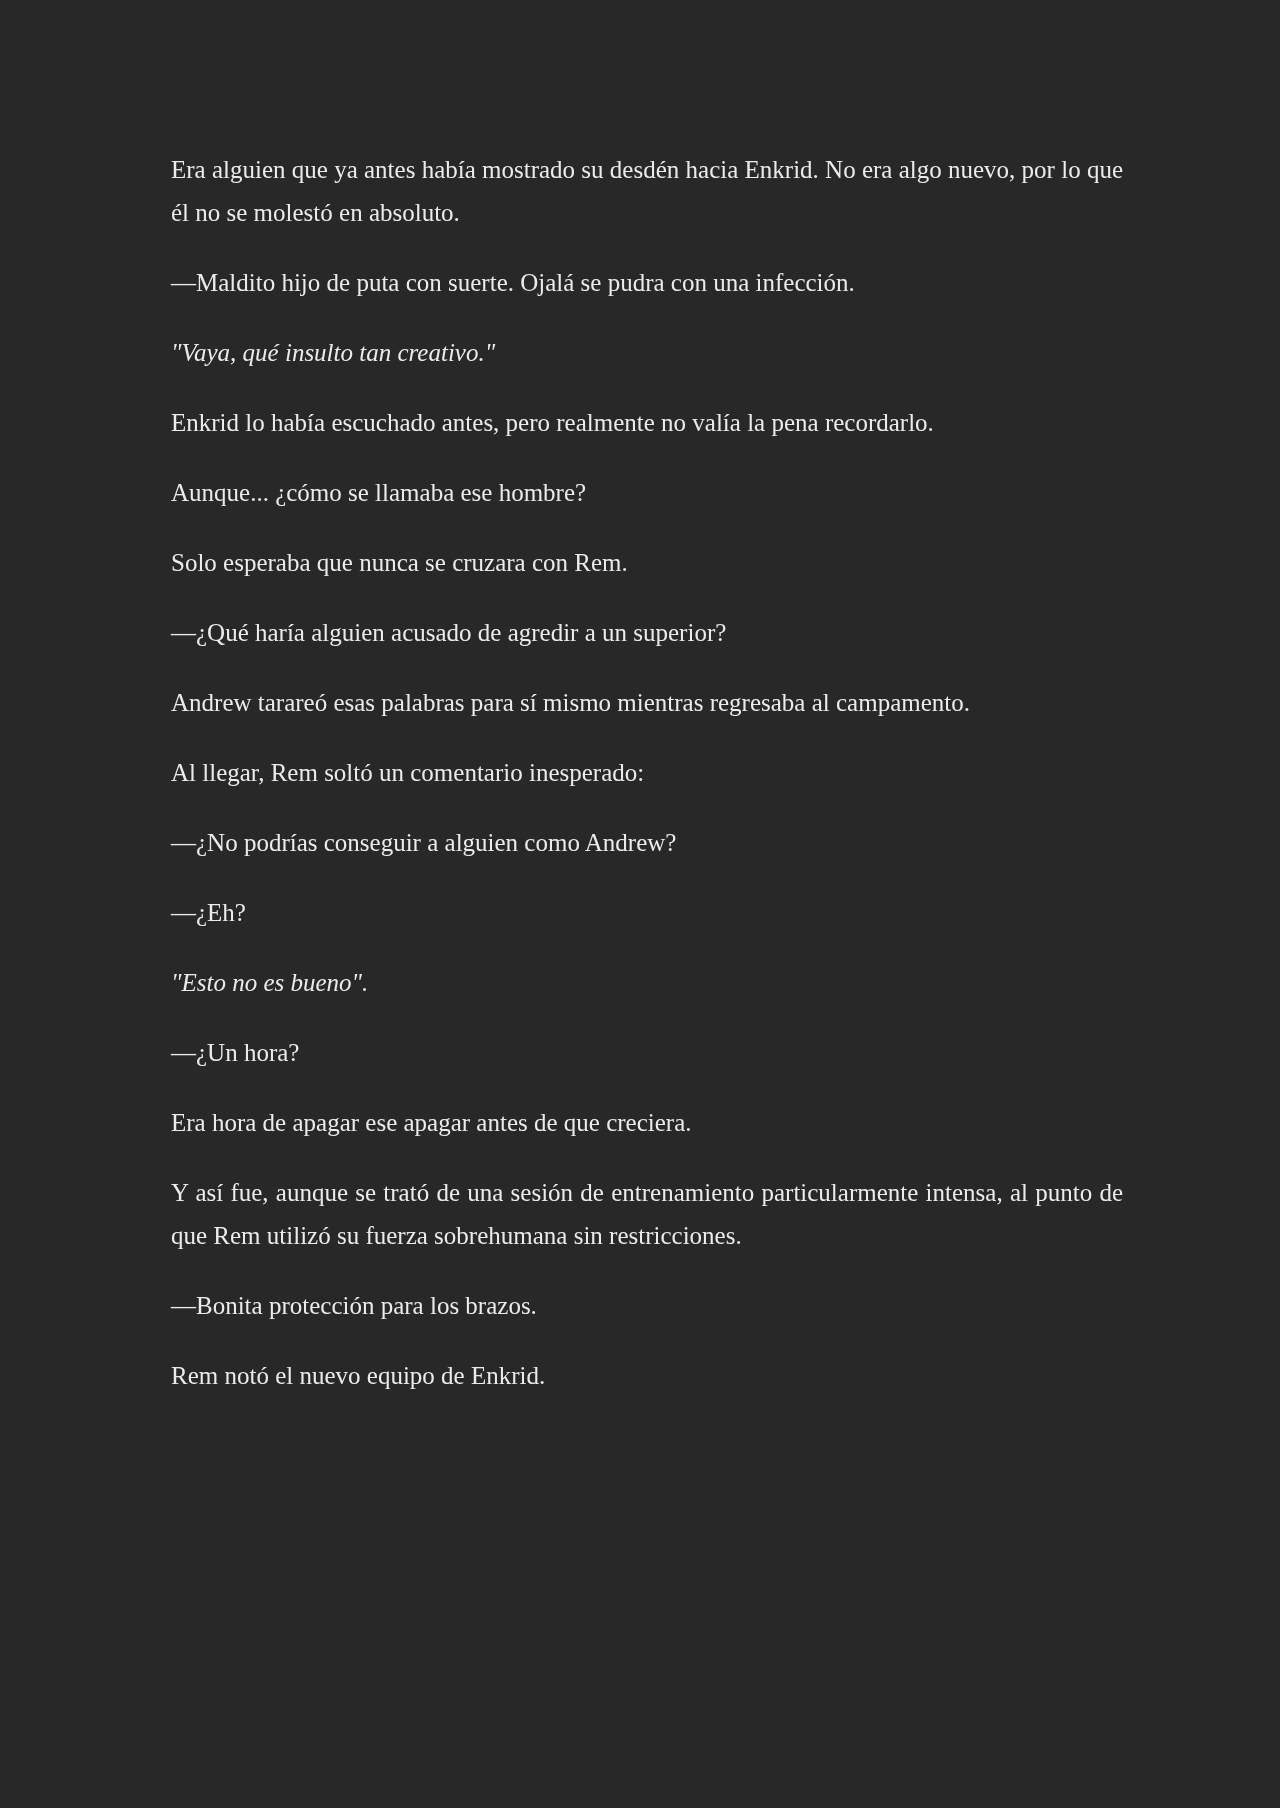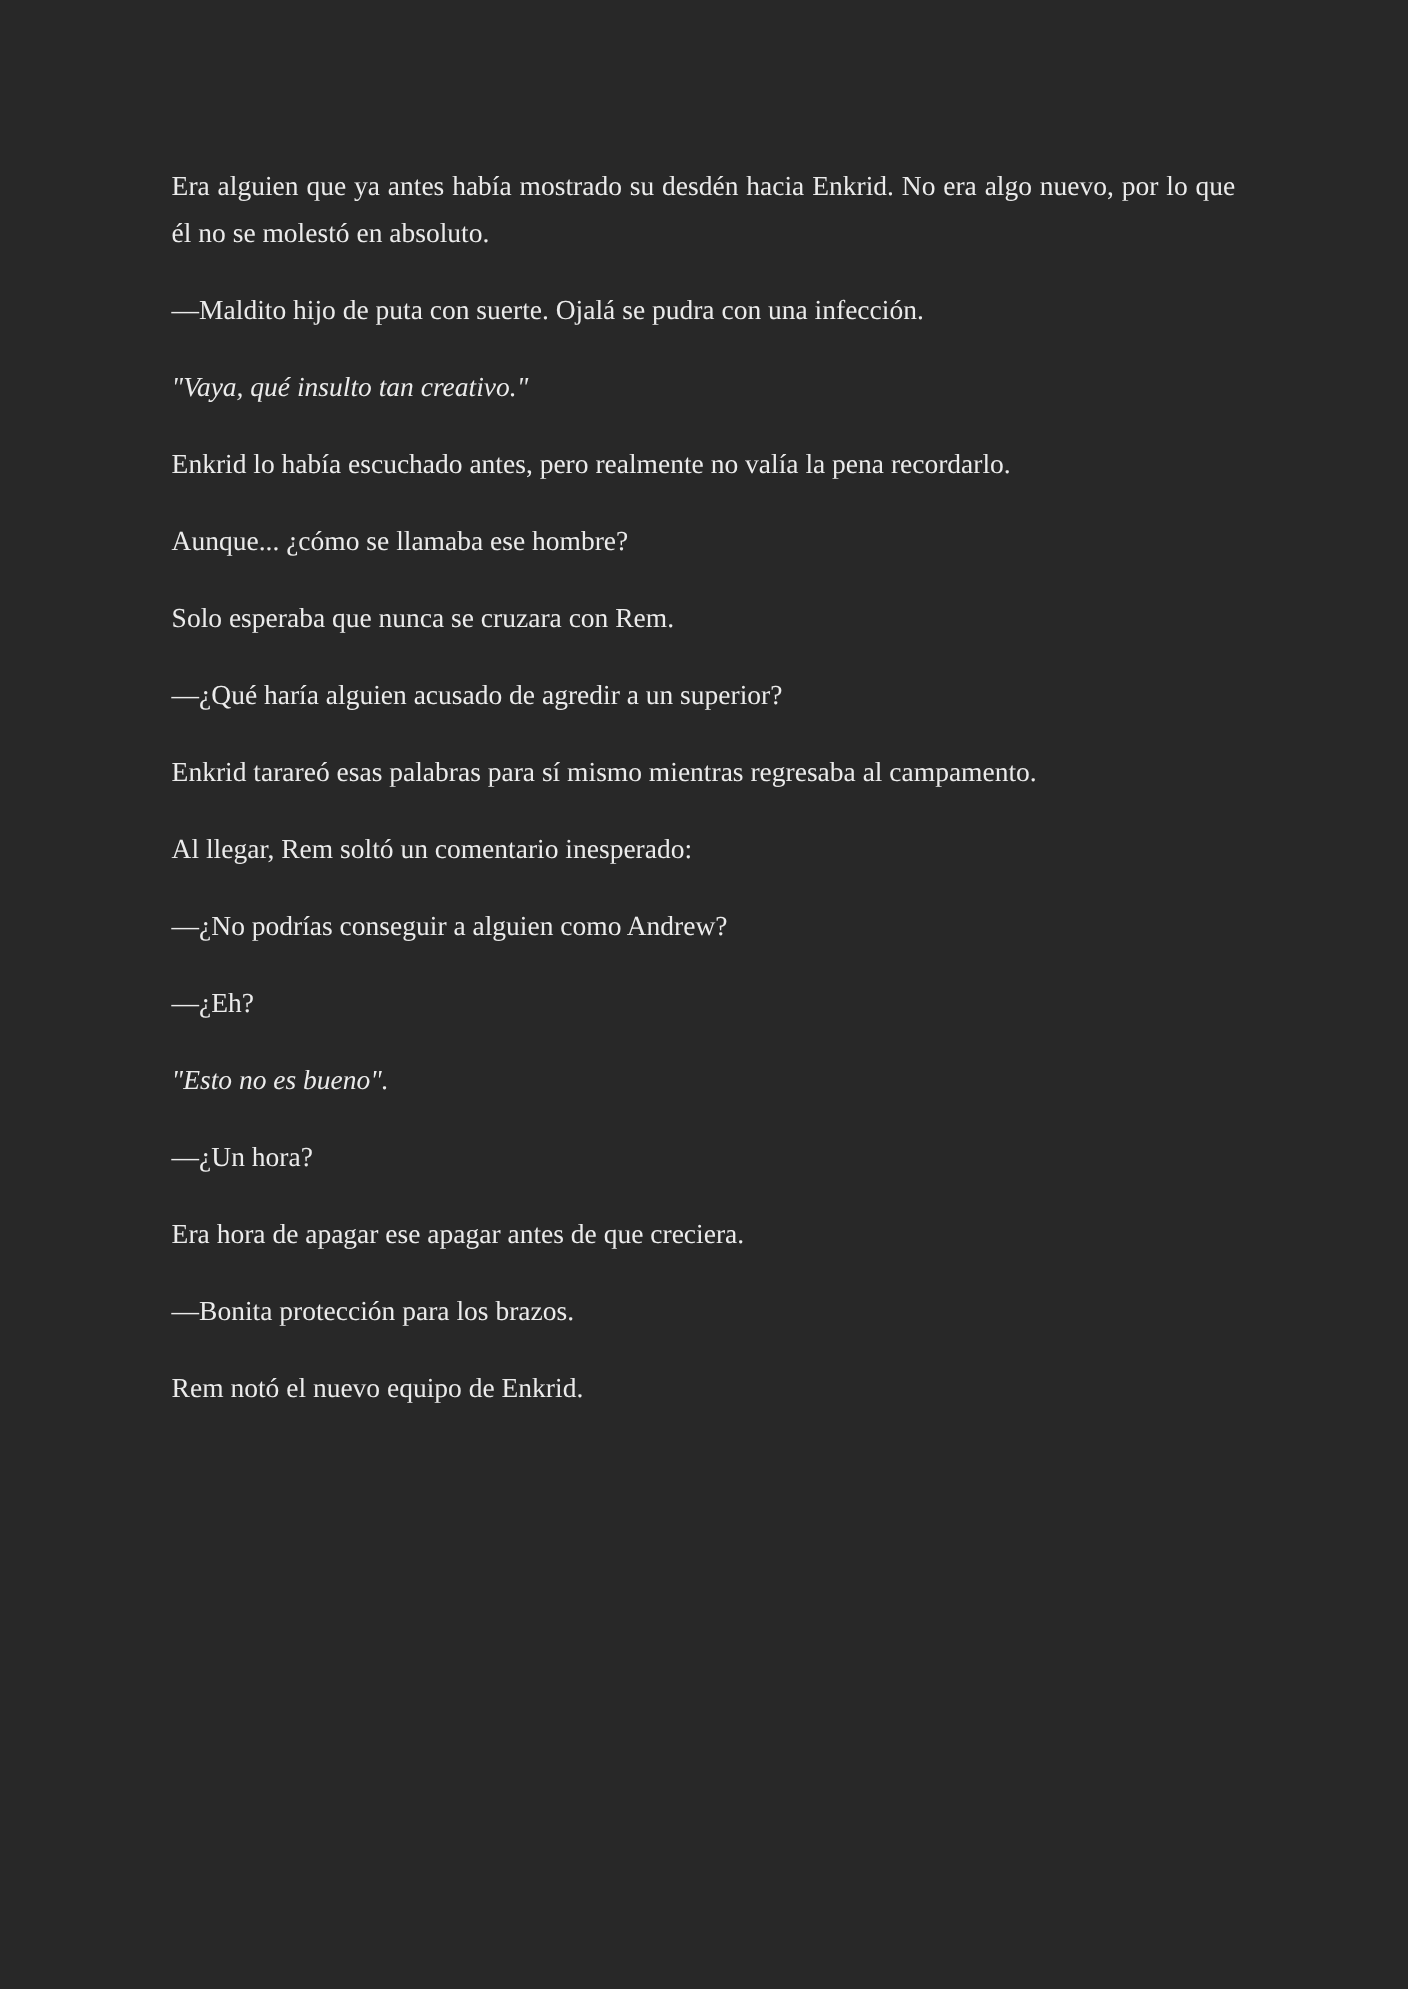--- a/index.html
+++ b/index.html
@@ -16,41 +16,42 @@
       position: absolute;
       left: 155px;
       top: 148px;
       width: 968px;
     }
     .para {
       font-family: "Liberation Serif", "DejaVu Serif", serif;
       font-size: 25px;
       line-height: 43px;
       color: #ebebeb;
-      margin: 0 0 27px 1px;
+      margin: 0 0 27px 16px;
       text-align: justify;
       letter-spacing: 0;
     }
     .para.italic {
       font-style: italic;
     }
   </style>
 </head>
 <body>
 
 <div class="reader">
   <p class="para">Era alguien que ya antes había mostrado su desdén hacia Enkrid. No era algo nuevo, por lo que él no se molestó en absoluto.</p>
   <p class="para">—Maldito hijo de puta con suerte. Ojalá se pudra con una infección.</p>
   <p class="para italic">"Vaya, qué insulto tan creativo."</p>
   <p class="para">Enkrid lo había escuchado antes, pero realmente no valía la pena recordarlo.</p>
   <p class="para">Aunque... ¿cómo se llamaba ese hombre?</p>
   <p class="para">Solo esperaba que nunca se cruzara con Rem.</p>
   <p class="para">—¿Qué haría alguien acusado de agredir a un superior?</p>
-  <p class="para">Enkrid tarareó esas palabras para sí mismo mientras regresaba al campamento.</p>
+  <p class="para">Andrew tarareó esas palabras para sí mismo mientras regresaba al campamento.</p>
   <p class="para">Al llegar, Rem soltó un comentario inesperado:</p>
   <p class="para">—¿No podrías conseguir a alguien como Andrew?</p>
   <p class="para">—¿Eh?</p>
   <p class="para italic">"Esto no es bueno".</p>
   <p class="para">—¿Un hora?</p>
   <p class="para">Era hora de apagar ese apagar antes de que creciera.</p>
+  <p class="para">Y así fue, aunque se trató de una sesión de entrenamiento particularmente intensa, al punto de que Rem utilizó su fuerza sobrehumana sin restricciones.</p>
   <p class="para">—Bonita protección para los brazos.</p>
   <p class="para">Rem notó el nuevo equipo de Enkrid.</p>
 </div>
 
 </body></html>

